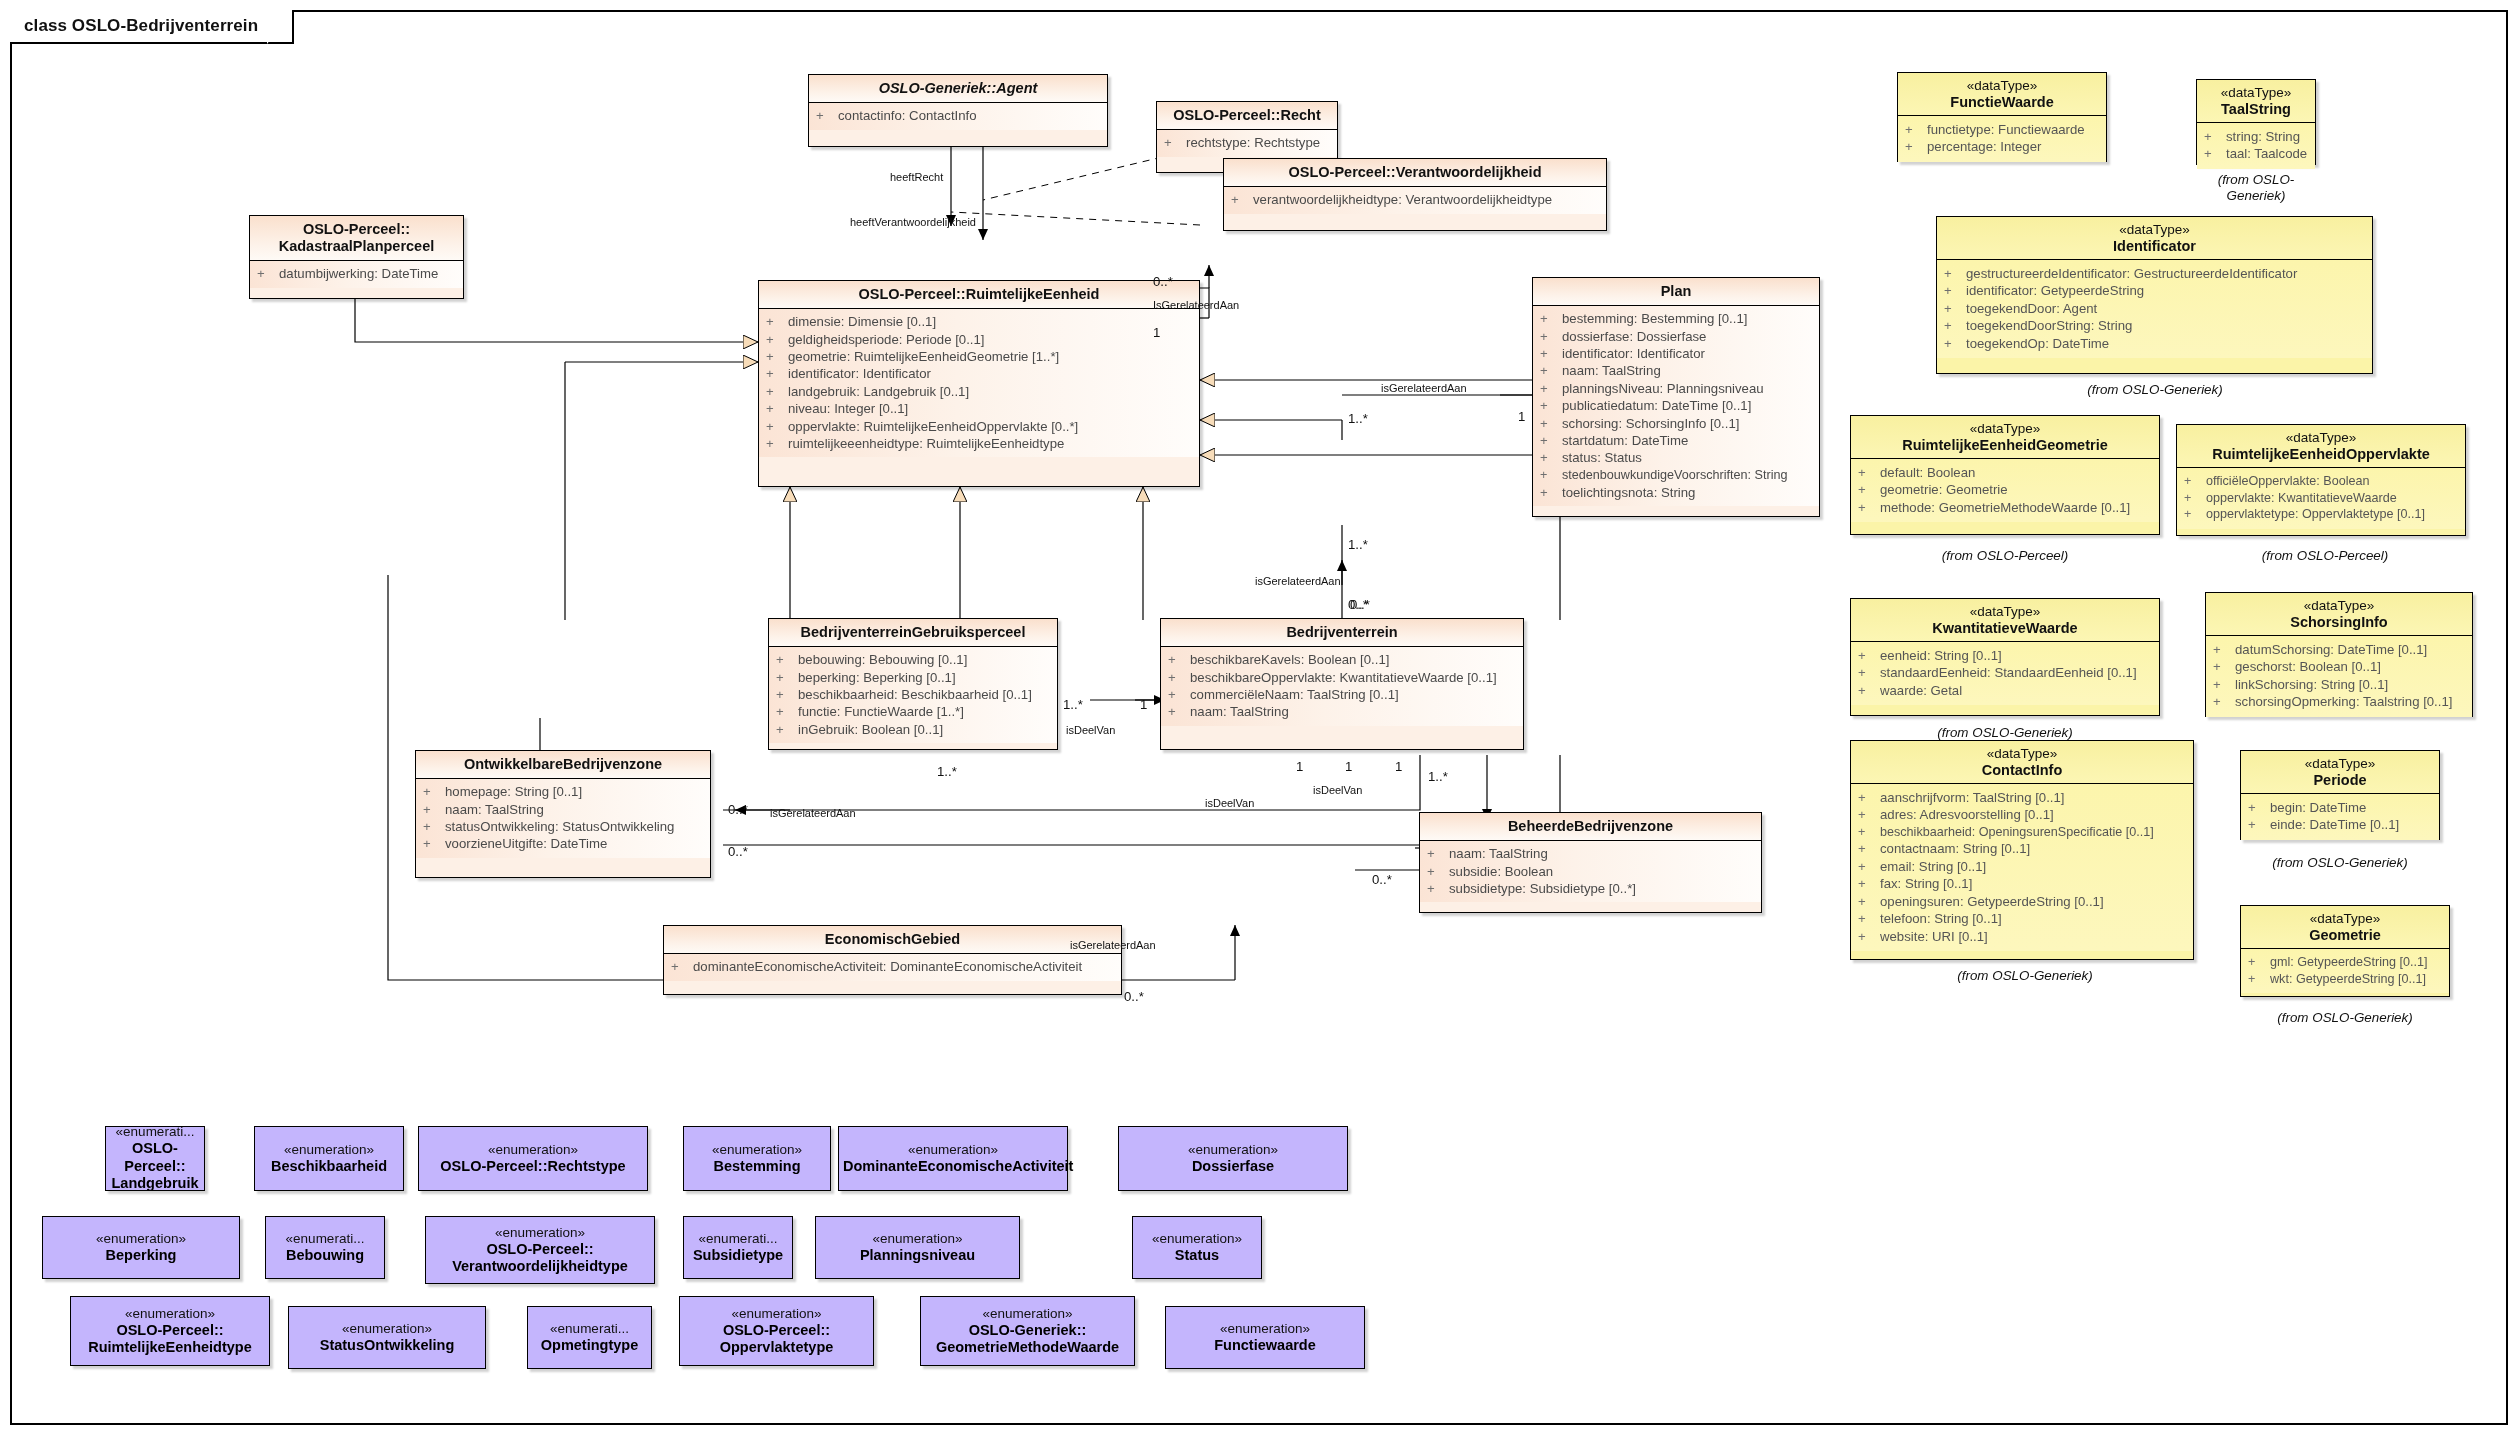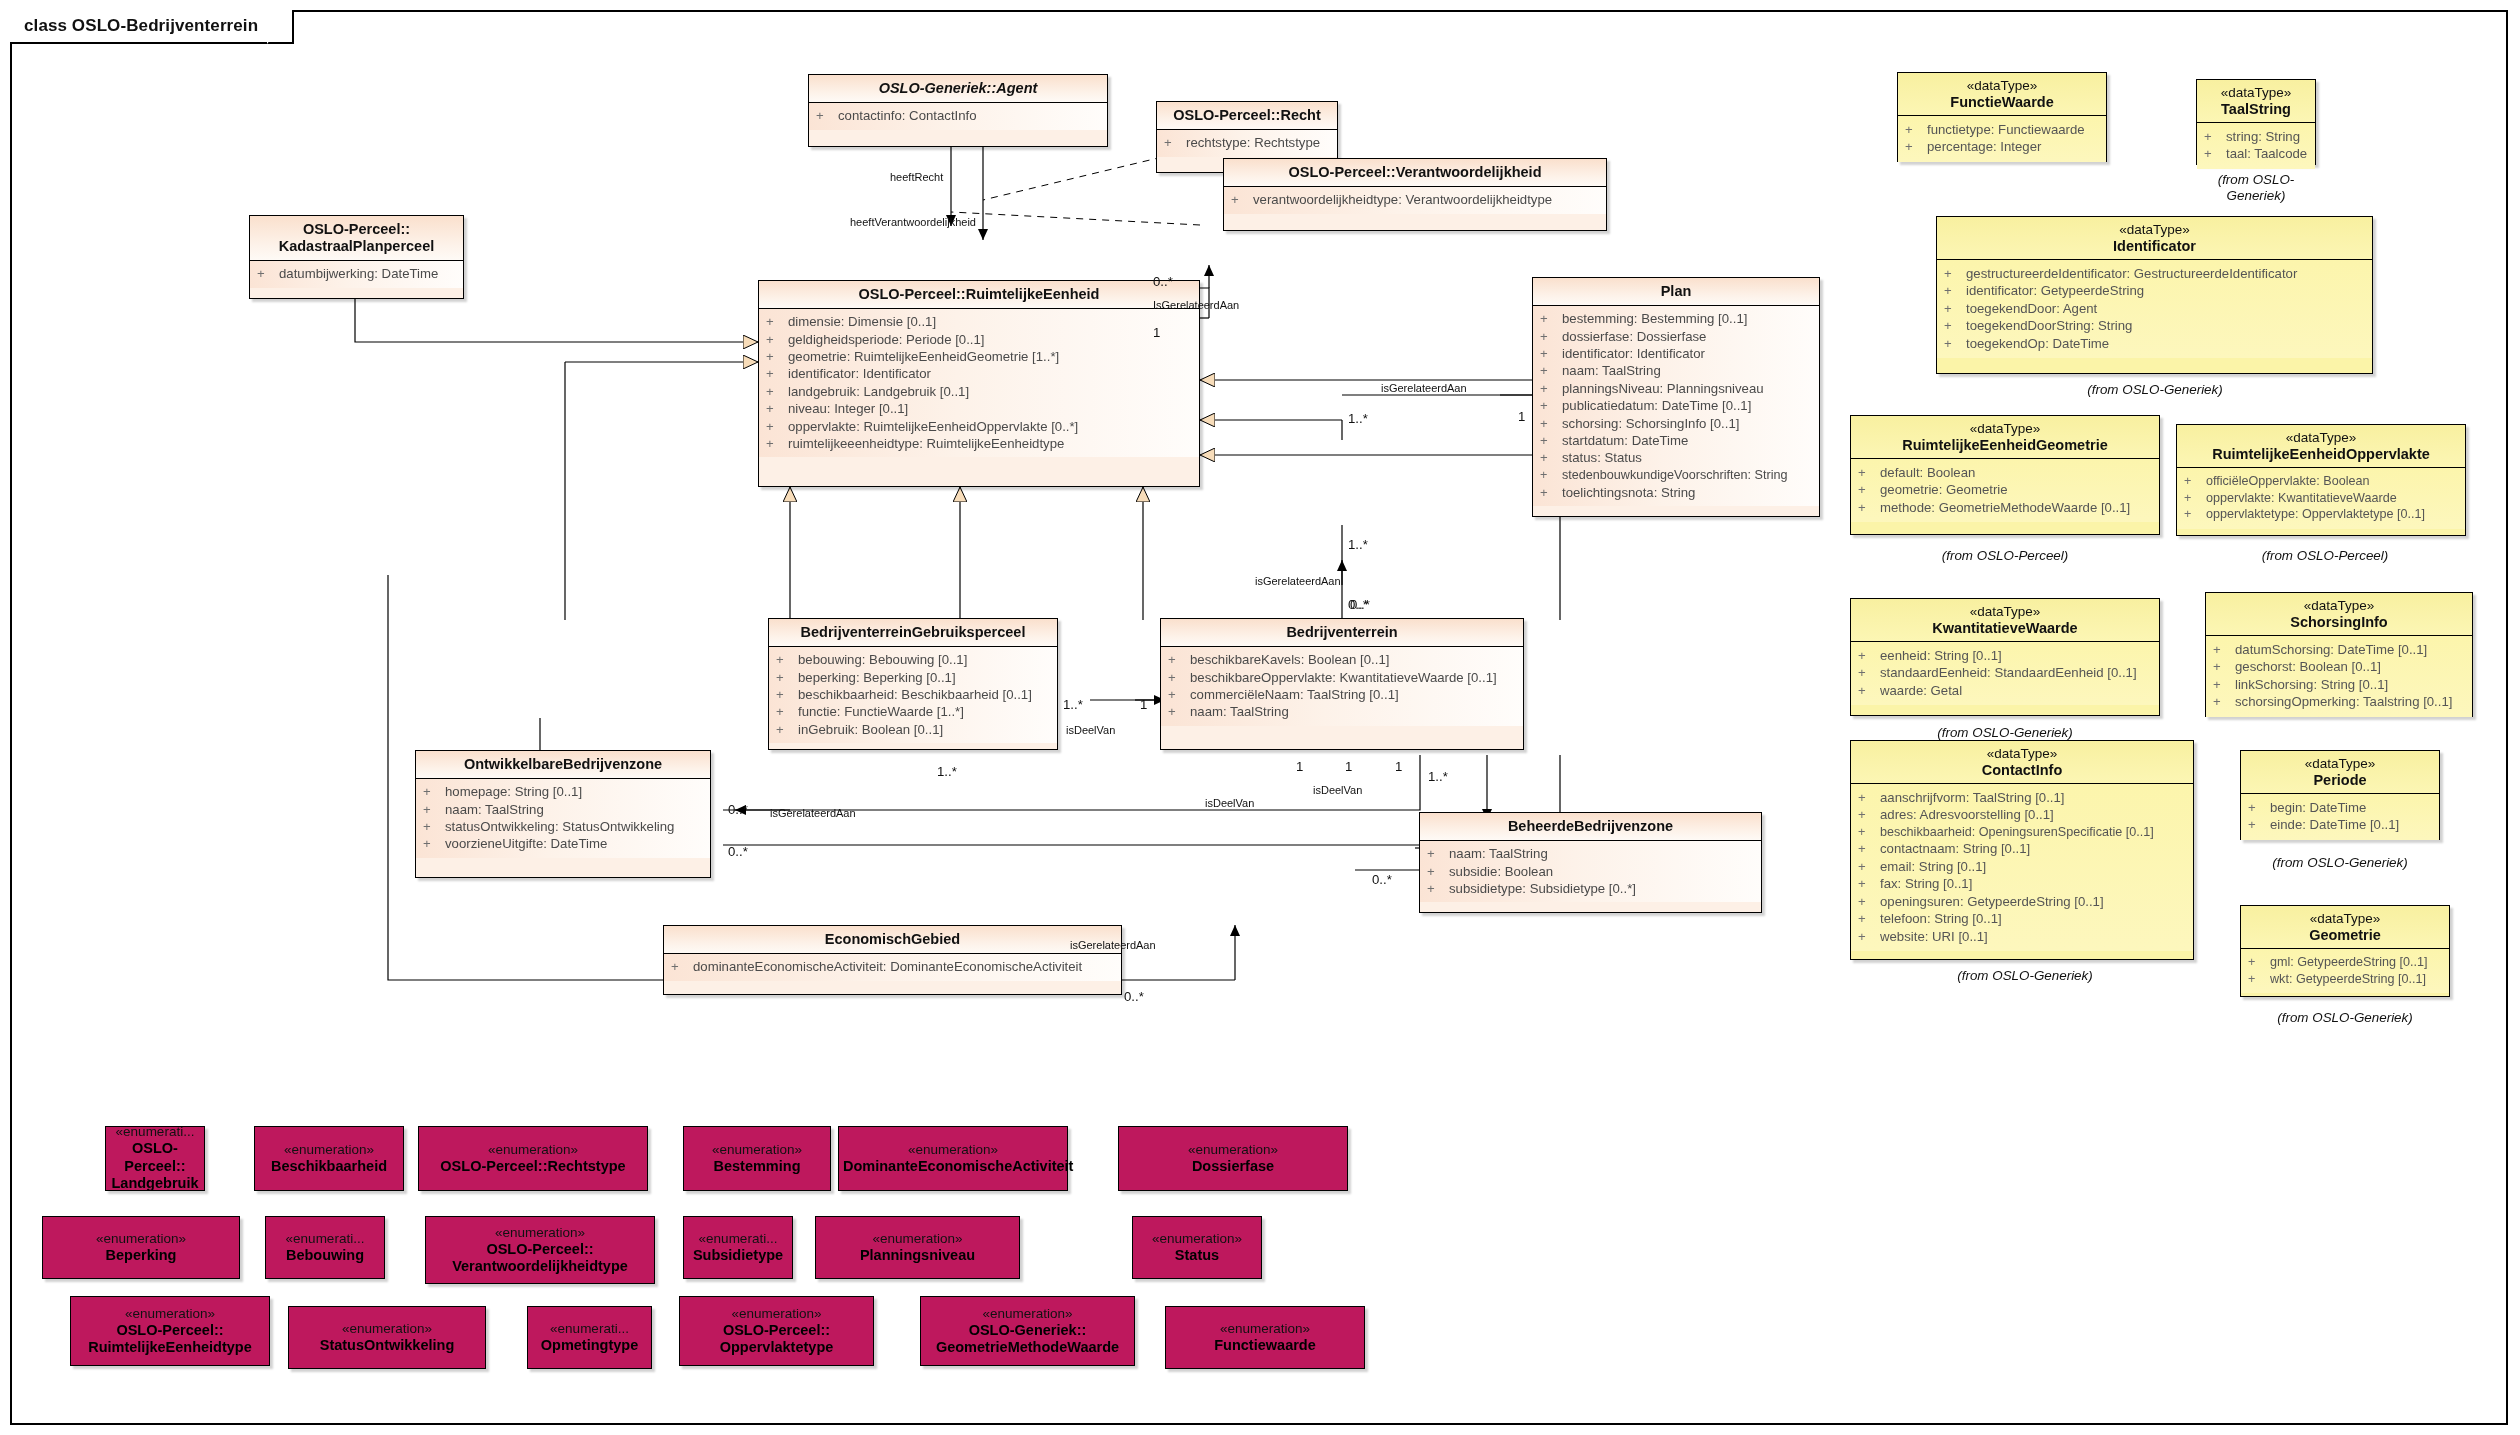--- a/index.html
+++ b/index.html
@@ -94,21 +94,21 @@
   .uml.dt .hdr .nm{ display:block;font-weight:bold;font-size:14.5px;}
   .uml.dt .body{
     border-top:1px solid #000;
     background:linear-gradient(to bottom,#fcf5ac 0%,#fdf7bd 100%);
     padding:5px 5px 6px 5px;
   }
   .uml.dt .attr{ color:#555; font-size:13.2px;}
 
   
   .uml.en{
-    background:#be185d;
+    background:#c4b5fd;
     border:1px solid #000;
     display:flex;align-items:center;justify-content:center;
     text-align:center;
   }
   .uml.en .hdr{
     background:transparent;
     width:100%;
     padding:0 4px;
   }
   .uml.en .st{ display:block;font-weight:normal;font-size:13.5px;color:#111;}

